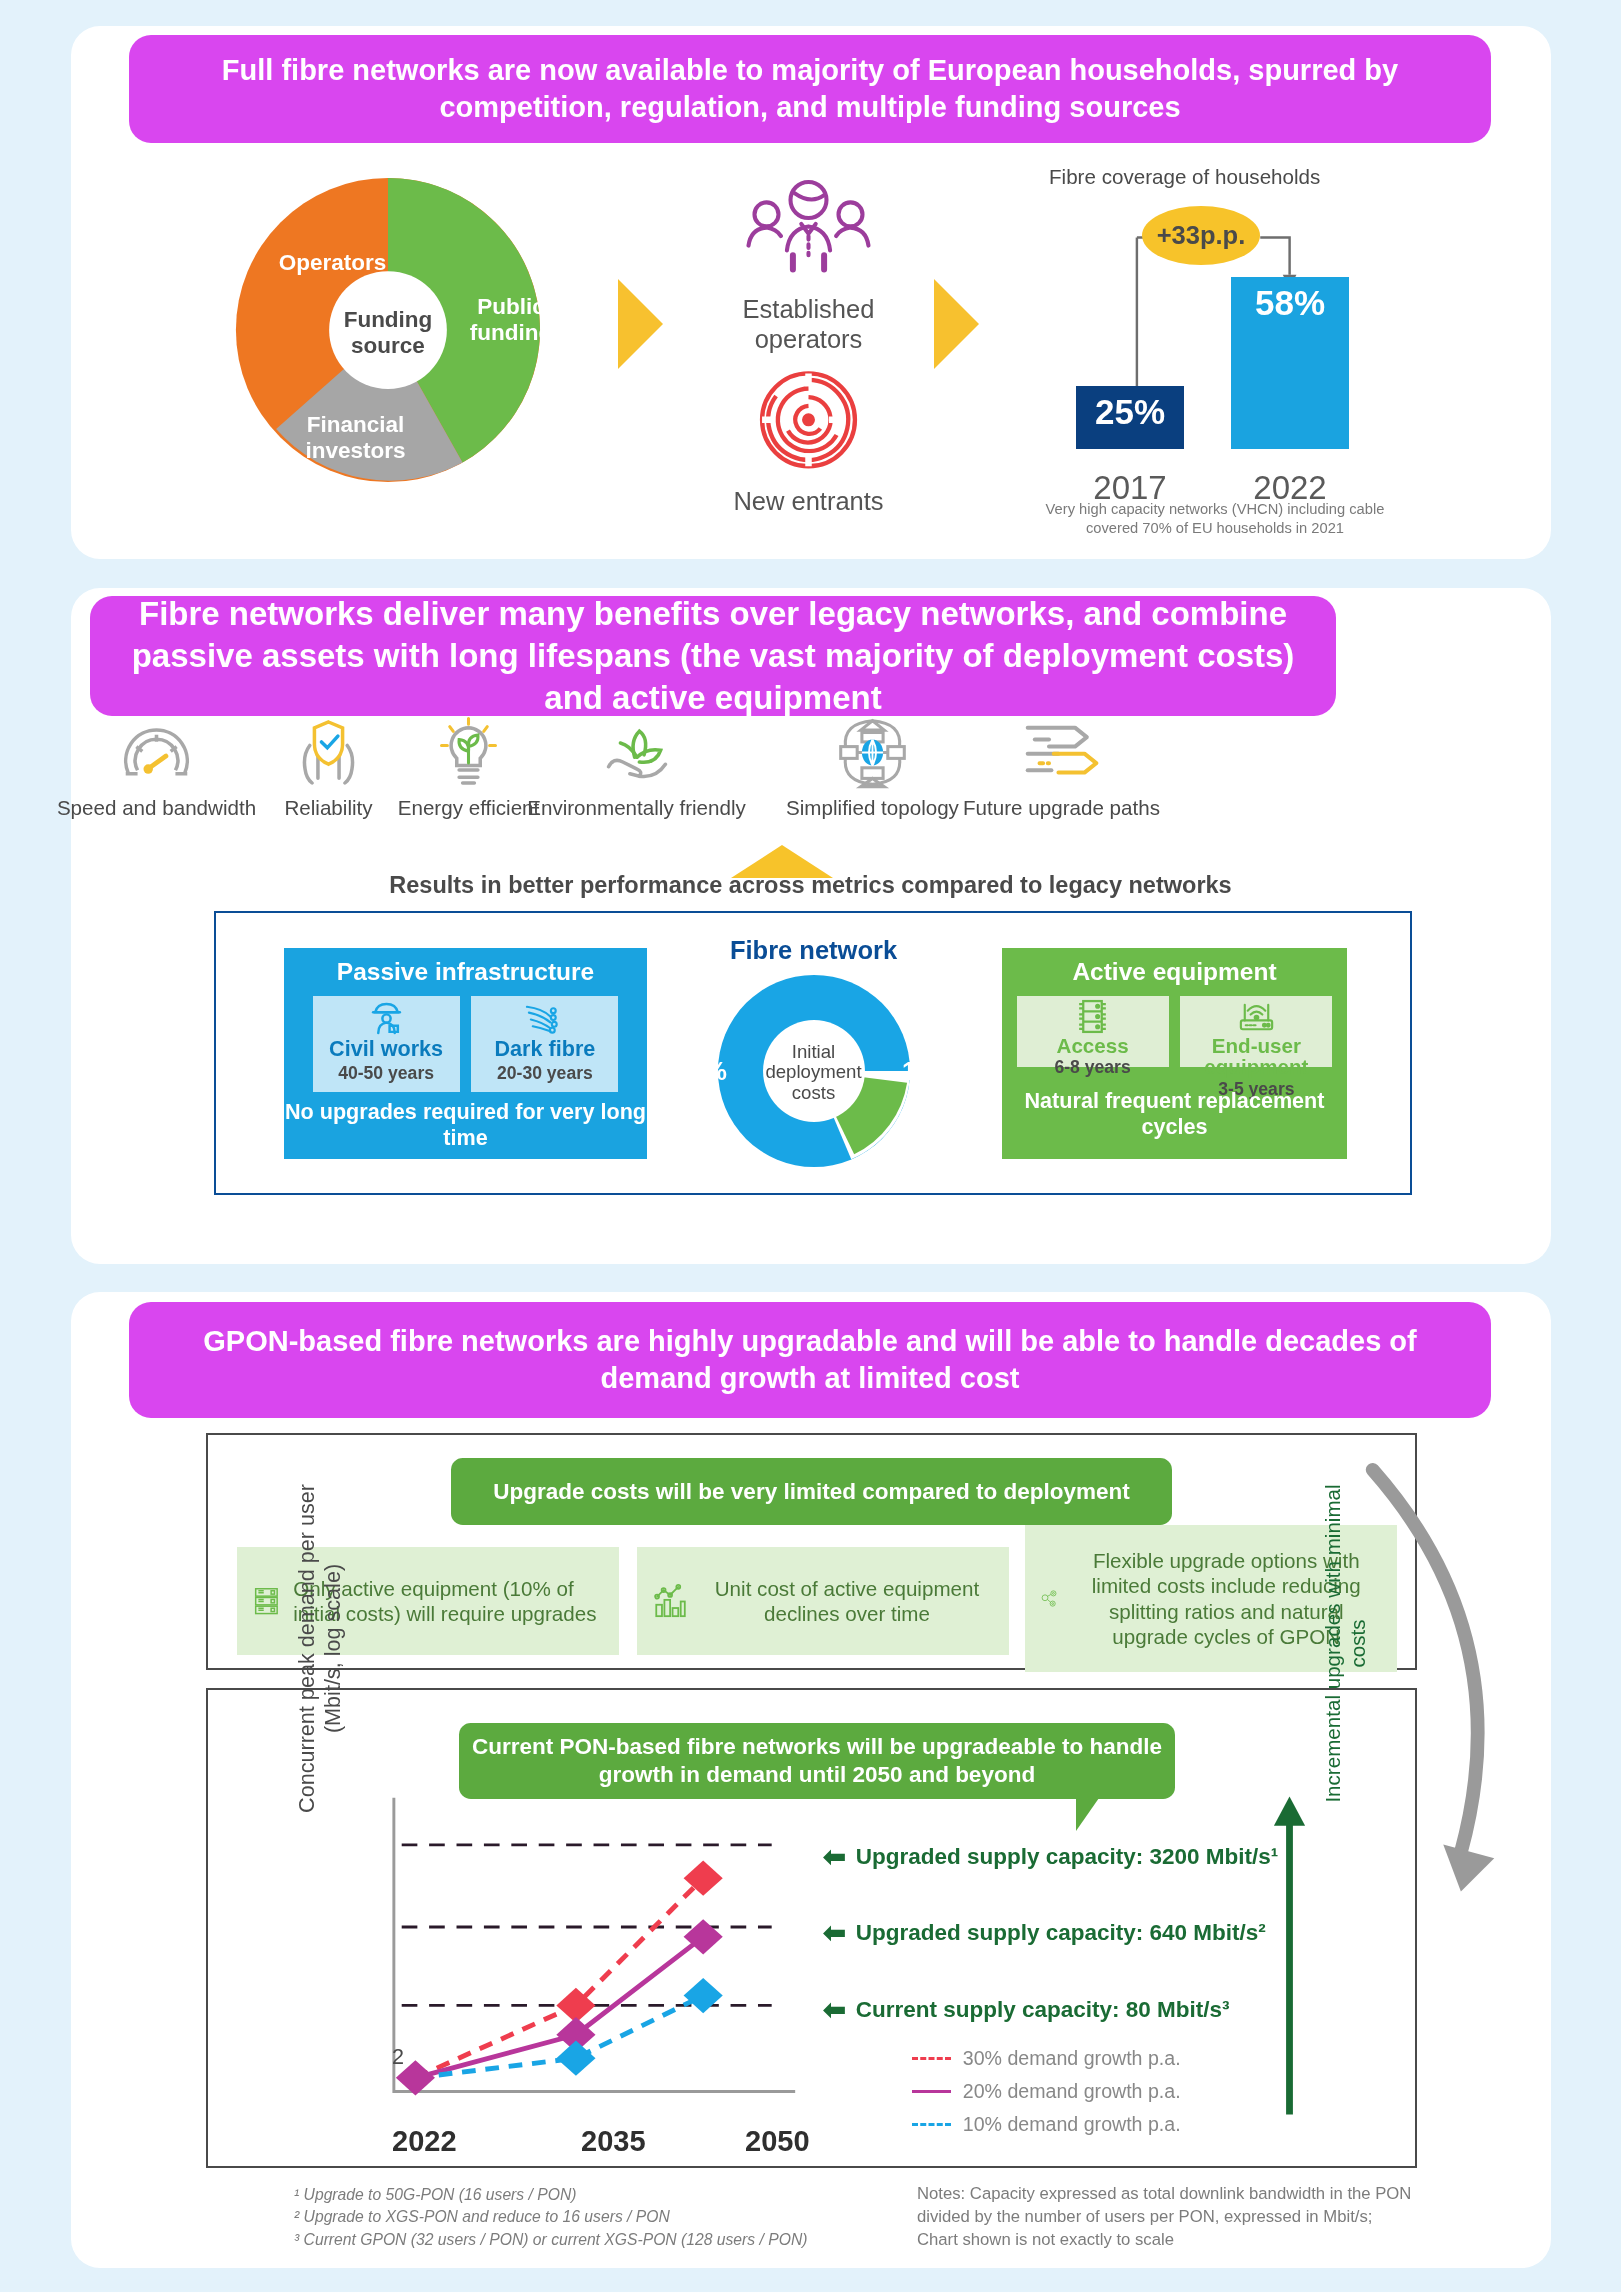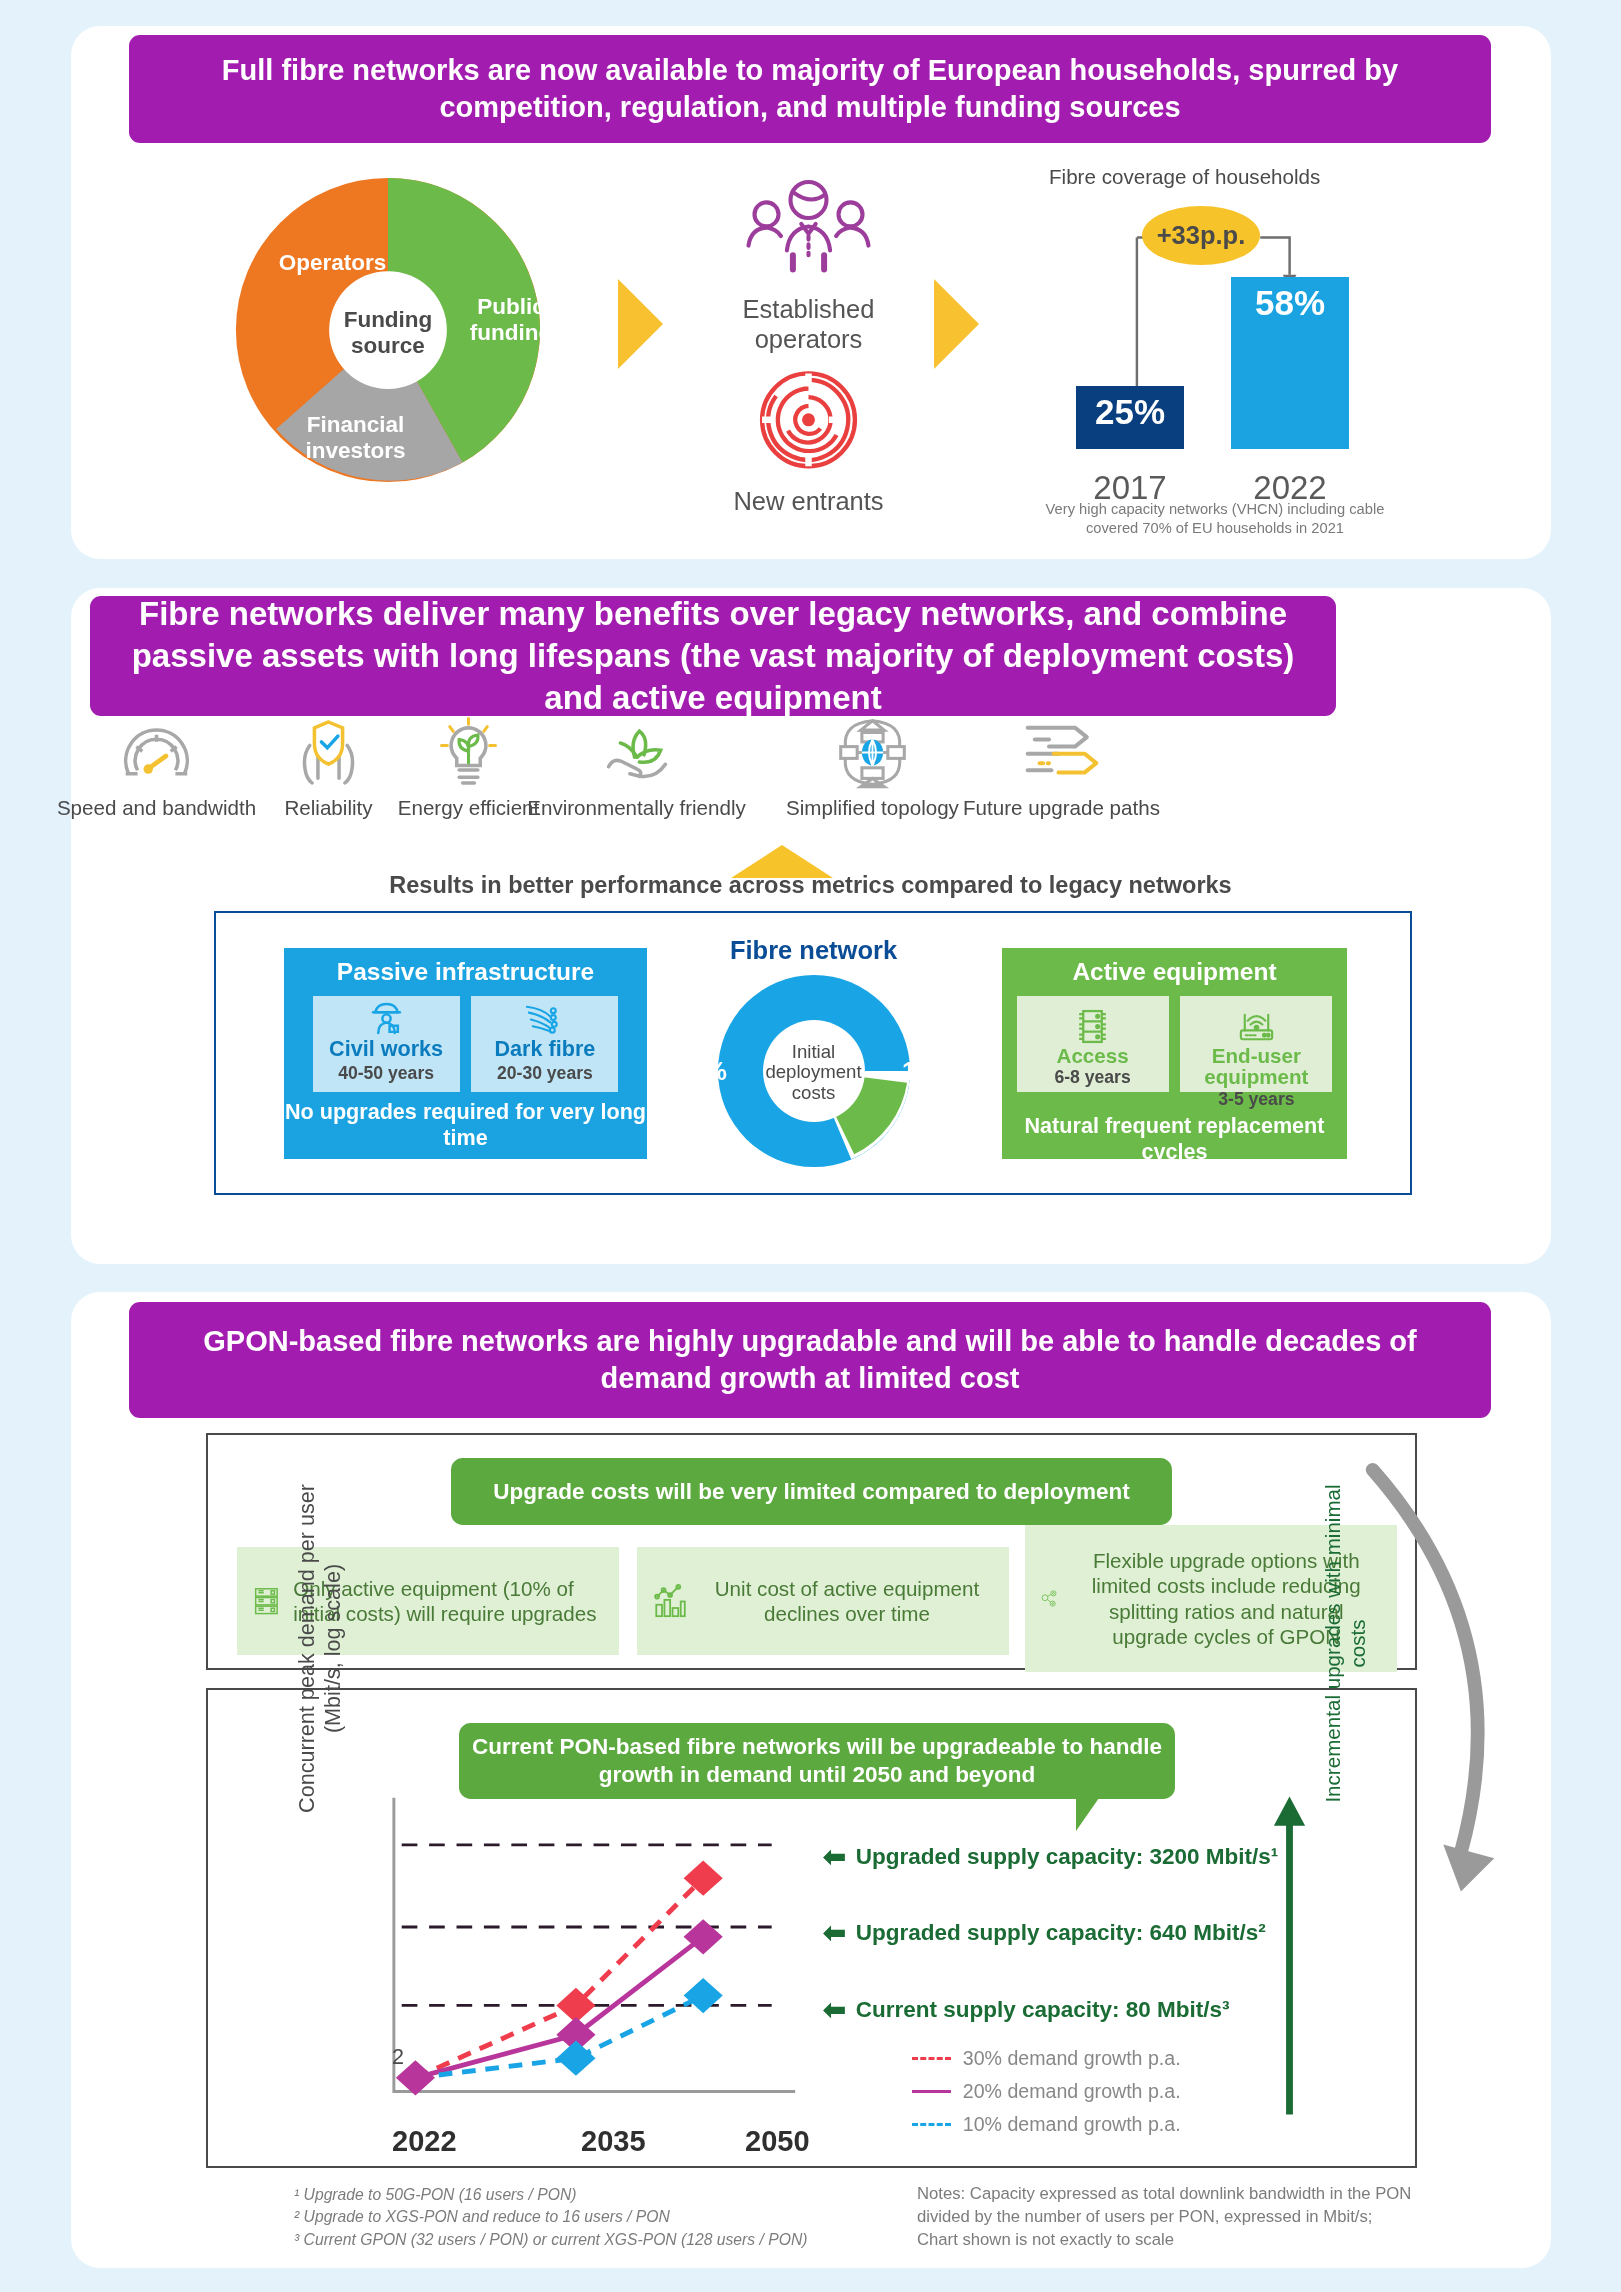--- a/index.html
+++ b/index.html
@@ -16,22 +16,22 @@
     left: 71px; width: 1480px;
     background: #ffffff;
     border-radius: 29px;
   }
   #panel-1 { top: 25.5px;   height: 533px; }
   #panel-2 { top: 588px;  height: 676px; }
   #panel-3 { top: 1292px; height: 976px; }
 
   .banner {
     position: absolute;
-    background: #a21caf;
-    border-radius: 11px;
+    background: #d946ef;
+    border-radius: 22px;
     color: #ffffff;
     display: flex; align-items: center; justify-content: center;
     text-align: center;
     font-weight: bold;
     line-height: 1.28;
     padding: 9.8px 39px;
   }
   #banner-1 { left: 129px; top: 35px;   width: 1362px; height: 108px; font-size: 29px; }
   #banner-2 { left: 90px;  top: 596px;  width: 1246px; height: 120px; font-size: 33px; }
   #banner-3 { left: 129px; top: 1302px; width: 1362px; height: 116px; font-size: 29px; }
@@ -107,21 +107,21 @@
                      font-size: 25.5px; font-weight: bold; color: #0a4d96; }
   #donut-costs { position: absolute; left: 716px; top: 973px; width: 196px; height: 196px; }
   #pct-90 { position: absolute; left: 676px; top: 1057px; font-size: 25.5px; font-weight: bold; color: #fff; }
   #pct-10 { position: absolute; left: 902px; top: 1057px; font-size: 25.5px; font-weight: bold; color: #fff; }
   #donut-center-lbl { position: absolute; left: 745px; top: 1042px; width: 137px; text-align: center;
                       font-size: 18.6px; color: #4a4a4a; line-height: 1.1; }
 
   #active-card { position: absolute; left: 1002px; top: 948px; width: 345px; height: 211px; background: #6cb council; }
   #active-card { background: #6cbb4a; }
   #active-title { text-align: center; color: #fff; font-size: 24.5px; font-weight: bold; padding-top: 9.8px; }
-  .sub-tile-g { width: 152px; height: 96px; background: #dfeed4; text-align: center; padding-top: 12px; }
+  .sub-tile-g { width: 152px; height: 71px; background: #dfeed4; text-align: center; padding-top: 2px; }
   .sub-tile-g .ti { height: 37px; display:flex; align-items:center; justify-content:center; }
   .sub-tile-g .tl { font-size: 20.6px; font-weight: bold; color: #6cbb4a; line-height: 1.05; }
   .sub-tile-g .ty { font-size: 17.6px; font-weight: bold; color: #4a4a4a; margin-top: 1px; }
   #active-foot { text-align: center; color: #fff; font-size: 21.6px; font-weight: bold; line-height: 1.2; margin-top: 21px; }
 
   
   #upper-box { position: absolute; left: 206px; top: 1433px; width: 1211px; height: 237px; border: 2px solid #4a4a4a; }
   #green-banner { position: absolute; left: 451px; top: 1458px; width: 721px; height: 67px;
                   background: #5caa3f; border-radius: 11.8px; color: #fff; font-size: 22.5px; font-weight: bold;
                   display: flex; align-items: center; justify-content: center; text-align: center; }

